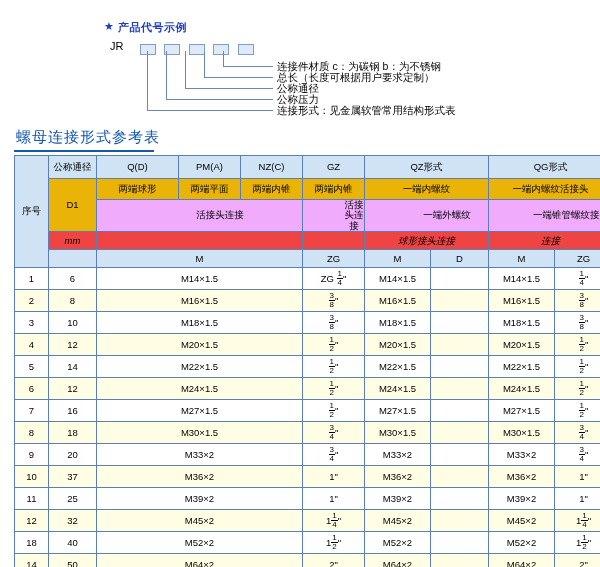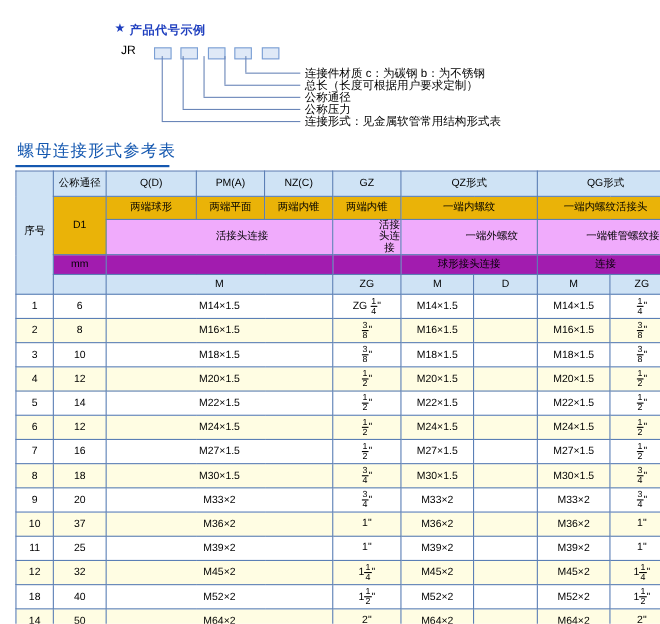--- a/index.html
+++ b/index.html
@@ -65,21 +65,21 @@
     line-height:1.1;
   }
   thead th{
     background:#cfe3f5;
     font-weight:normal;
     font-size:9.5px;
   }
   .hdr-row1 th{height:22px;}
   .hdr-row2 td{background:#eab308;height:20px;}
   .hdr-row3 td{background:#f0abfc;height:18px;padding-left:41px;}
-  .hdr-row4 td{background:#a21caf;height:17px;}
+  .hdr-row4 td{background:#ef4444;height:17px;font-style:italic;}
   .hdr-row5 td{background:#cfe3f5;height:17px;}
   tbody tr.odd td{background:#ffffff;}
   tbody tr.even td{background:#fffde3;}
   tbody td{height:21px;}
   .seq{width:34px;}
   .dn{width:48px;}
   .c3{width:82px;}
   .c4{width:62px;}
   .c5{width:62px;}
   .c6{width:62px;}

